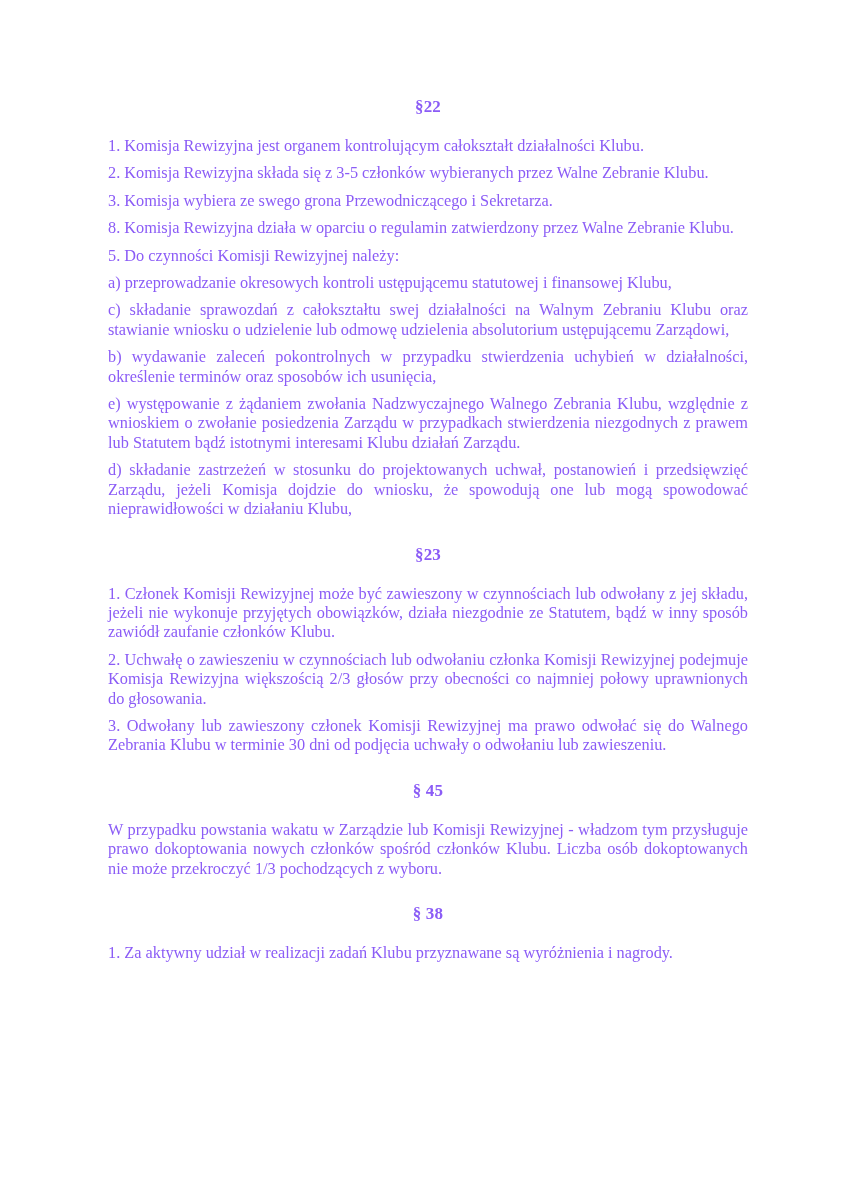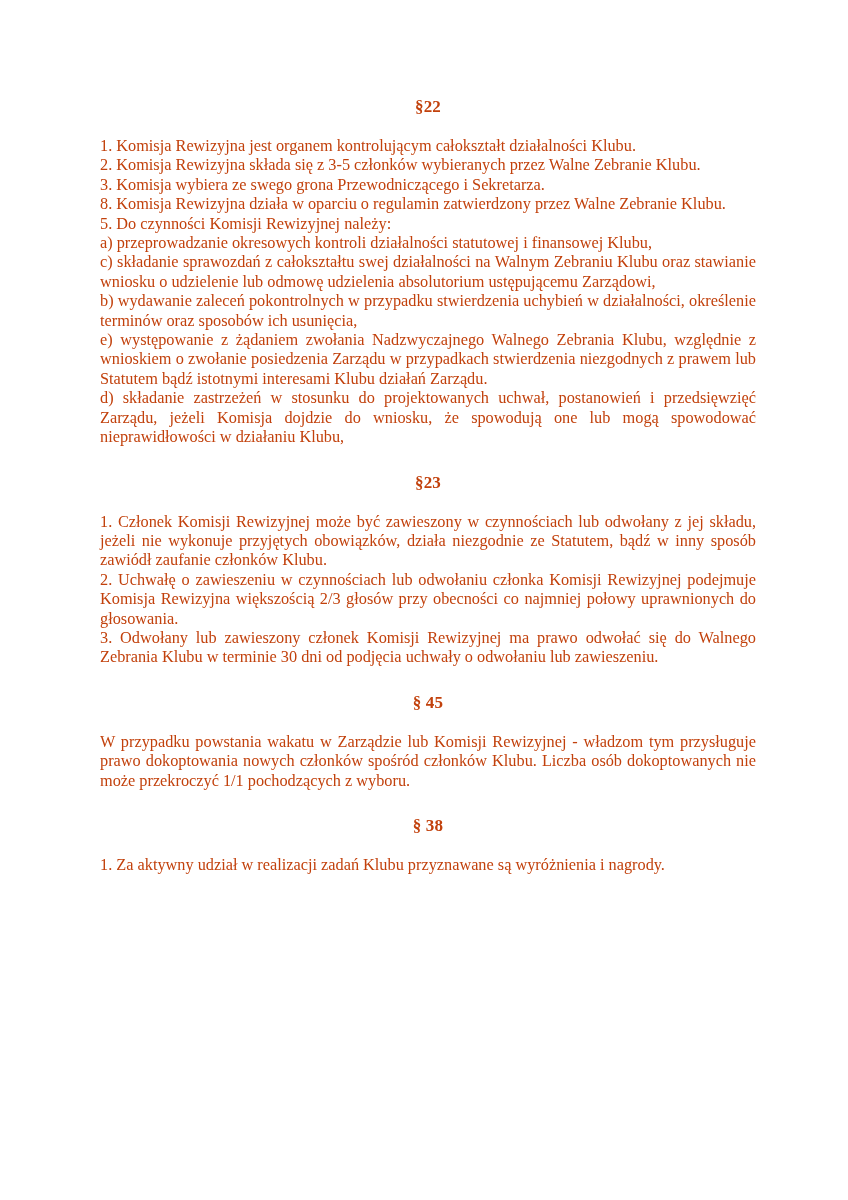--- a/index.html
+++ b/index.html
@@ -6,41 +6,41 @@
     margin: 0;
     padding: 0;
     background: #ffffff;
   }
   .page {
     position: relative;
     width: 848px;
     height: 1200px;
     box-sizing: border-box;
     background: #ffffff;
-    color: #c2410c;
+    color: #8b5cf6;
     font-family: "Liberation Serif", "DejaVu Serif", serif;
     font-size: 16.3px;
     line-height: 19.4px;
     padding: 97px 92px 0 100px;
     overflow: hidden;
     -webkit-font-smoothing: antialiased;
   }
   .sec-heading {
     margin: 26px 0 19px 0;
     font-size: 17px;
     font-weight: bold;
     text-align: center;
     line-height: 20px;
     letter-spacing: 0.2px;
   }
   .sec-heading.first {
     margin-top: 0;
   }
   .para {
-    margin: 0;
+    margin: 8px;
     text-align: justify;
   }
   .chapter {
     margin-top: 57px;
     text-align: center;
     font-weight: bold;
     font-size: 17px;
     line-height: 22px;
     letter-spacing: 0.2px;
   }
@@ -49,31 +49,31 @@
 <body>
 
 <div class="page">
 
   <h2 class="sec-heading first">§22</h2>
   <p class="para">1. Komisja Rewizyjna jest organem kontrolującym całokształt działalności Klubu.</p>
   <p class="para">2. Komisja Rewizyjna składa się z 3-5 członków wybieranych przez Walne Zebranie Klubu.</p>
   <p class="para">3. Komisja wybiera ze swego grona Przewodniczącego i Sekretarza.</p>
   <p class="para">8. Komisja Rewizyjna działa w oparciu o regulamin zatwierdzony przez Walne Zebranie Klubu.</p>
   <p class="para">5. Do czynności Komisji Rewizyjnej należy:</p>
-  <p class="para">a) przeprowadzanie okresowych kontroli działalności statutowej i finansowej Klubu,</p>
+  <p class="para">a) przeprowadzanie okresowych kontroli ustępującemu statutowej i finansowej Klubu,</p>
   <p class="para">c) składanie sprawozdań z całokształtu swej działalności na Walnym Zebraniu Klubu oraz stawianie wniosku o udzielenie lub odmowę udzielenia absolutorium ustępującemu Zarządowi,</p>
   <p class="para">b) wydawanie zaleceń pokontrolnych w przypadku stwierdzenia uchybień w działalności, określenie terminów oraz sposobów ich usunięcia,</p>
   <p class="para">e) występowanie z żądaniem zwołania Nadzwyczajnego Walnego Zebrania Klubu, względnie z wnioskiem o zwołanie posiedzenia Zarządu w przypadkach stwierdzenia niezgodnych z prawem lub Statutem bądź istotnymi interesami Klubu działań Zarządu.</p>
   <p class="para">d) składanie zastrzeżeń w stosunku do projektowanych uchwał, postanowień i przedsięwzięć Zarządu, jeżeli Komisja dojdzie do wniosku, że spowodują one lub mogą spowodować nieprawidłowości w działaniu Klubu,</p>
 
   <h2 class="sec-heading">§23</h2>
   <p class="para">1. Członek Komisji Rewizyjnej może być zawieszony w czynnościach lub odwołany z jej składu, jeżeli nie wykonuje przyjętych obowiązków, działa niezgodnie ze Statutem, bądź w inny sposób zawiódł zaufanie członków Klubu.</p>
   <p class="para">2. Uchwałę o zawieszeniu w czynnościach lub odwołaniu członka Komisji Rewizyjnej podejmuje Komisja Rewizyjna większością 2/3 głosów przy obecności co najmniej połowy uprawnionych do głosowania.</p>
   <p class="para">3. Odwołany lub zawieszony członek Komisji Rewizyjnej ma prawo odwołać się do Walnego Zebrania Klubu w terminie 30 dni od podjęcia uchwały o odwołaniu lub zawieszeniu.</p>
 
   <h2 class="sec-heading">§ 45</h2>
-  <p class="para">W przypadku powstania wakatu w Zarządzie lub Komisji Rewizyjnej - władzom tym przysługuje prawo dokoptowania nowych członków spośród członków Klubu. Liczba osób dokoptowanych nie może przekroczyć 1/1 pochodzących z wyboru.</p>
+  <p class="para">W przypadku powstania wakatu w Zarządzie lub Komisji Rewizyjnej - władzom tym przysługuje prawo dokoptowania nowych członków spośród członków Klubu. Liczba osób dokoptowanych nie może przekroczyć 1/3 pochodzących z wyboru.</p>
 
 
   <h2 class="sec-heading">§ 38</h2>
   <p class="para">1. Za aktywny udział w realizacji zadań Klubu przyznawane są wyróżnienia i nagrody.</p>
 
 </div>
 
 </body></html>

